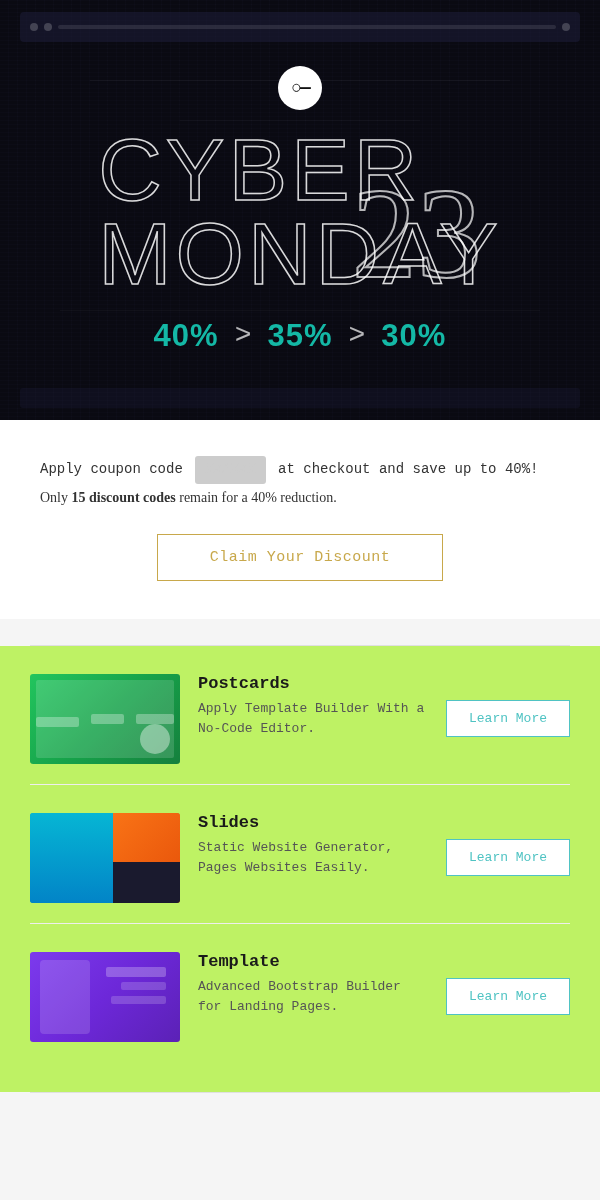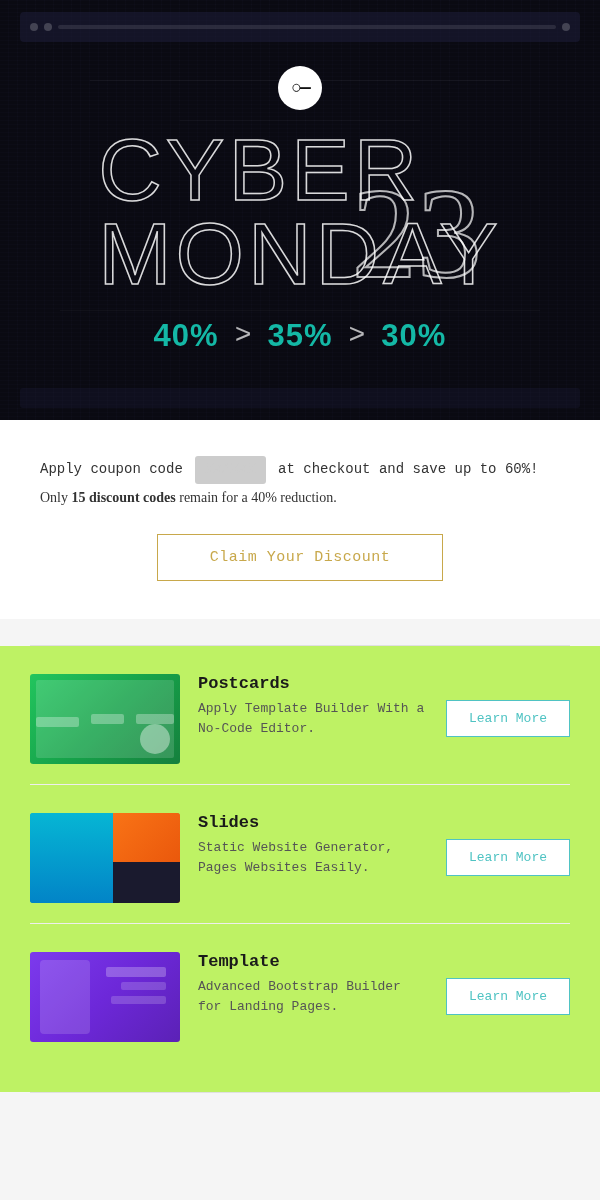--- a/index.html
+++ b/index.html
@@ -391,21 +391,21 @@
     <span class="discount-pct">30%</span>
   </div>
 
   <div class="hero-mock-bottom"></div>
 </div>
 
 <div class="content-section">
   <p class="promo-text">
     <span>Apply coupon code</span>
     <span class="coupon-code">XXXXXX</span>
-    <span>at checkout and save up to 60%!</span>
+    <span>at checkout and save up to 40%!</span>
   </p>
   <p class="promo-text-2">
     <span>Only</span>
     <span class="bold-text">15 discount codes</span>
     <span>remain for a 40% reduction.</span>
   </p>
 
   <div class="claim-btn-wrap">
     <button class="claim-btn">Claim Your Discount</button>
   </div>

